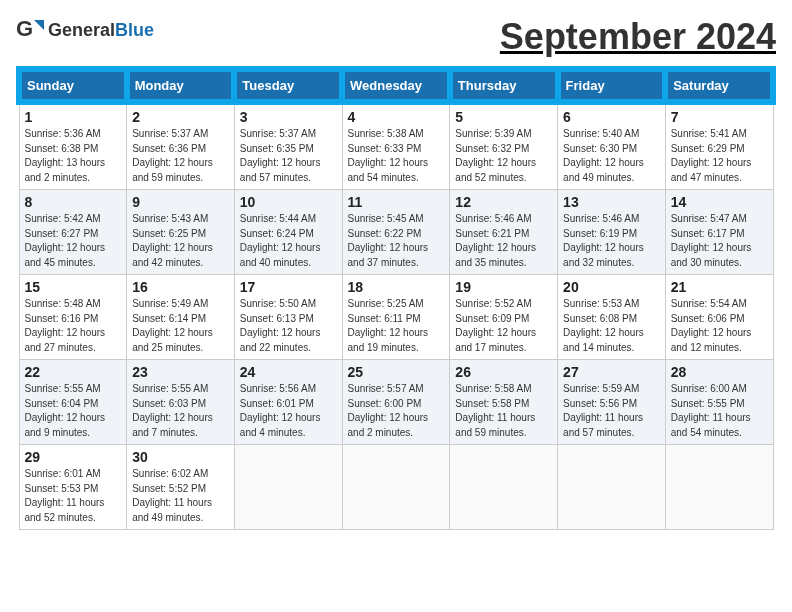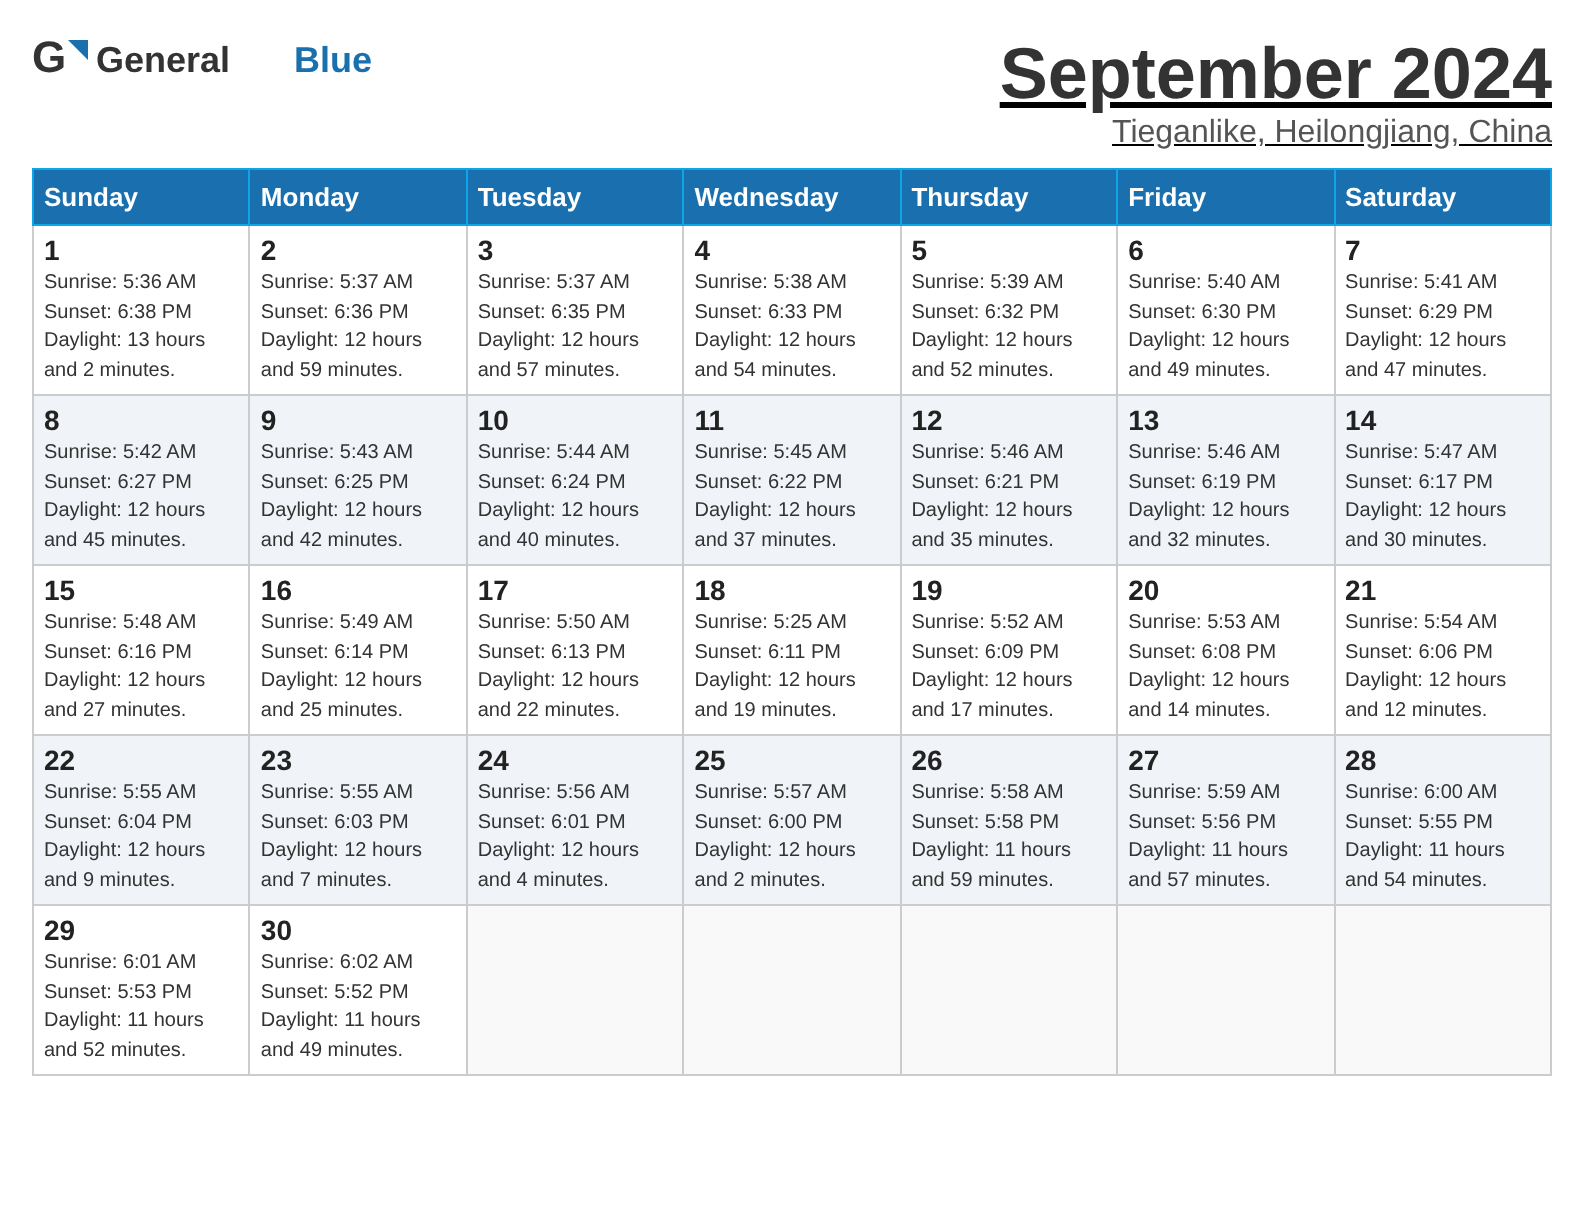--- a/index.html
+++ b/index.html
@@ -23,21 +23,20 @@
     }
     .logo-text-general {
       font-size: 18px;
       font-weight: bold;
       color: #333;
     }
     .logo-text-blue {
       font-size: 18px;
       font-weight: bold;
       color: #1a6faf;
-      margin-left: 32px;
     }
     .logo-icon {
       width: 28px;
       height: 28px;
     }
     .title-area {
       text-align: right;
       text-decoration: underline;
     }
     .month-title {
@@ -54,21 +53,21 @@
       border-collapse: collapse;
       font-size: 11px;
     }
     .calendar-table th {
       background: #1a6faf;
       color: #fff;
       text-align: left;
       padding: 6px 5px;
       font-size: 13px;
       font-weight: bold;
-      border: 1px solid #0ea5e9;
+      border: 6px solid #0ea5e9;
     }
     .calendar-table td {
       vertical-align: top;
       border: 1px solid #ccc;
       padding: 4px 5px;
       width: 108px;
       min-height: 70px;
       background: #fff;
     }
     .calendar-table tr:nth-child(even) td {
@@ -101,21 +100,20 @@
     <svg class="logo-icon" viewBox="0 0 28 28" xmlns="http://www.w3.org/2000/svg">
       <text y="20" font-size="22" font-family="Arial" font-weight="bold" fill="#333">G</text>
       <polygon points="18,4 28,4 28,14" fill="#1a6faf"></polygon>
     </svg>
     <div>
       <span class="logo-text-general">General</span><span class="logo-text-blue">Blue</span>
     </div>
   </div>
   <div class="title-area">
     <div class="month-title">September 2024</div>
-    <div class="location-title">Tieganlike, Heilongjiang, China</div>
   </div>
 </div>
 
 <table class="calendar-table">
   <thead>
     <tr id="weekday-header">
         <th>Sunday</th>
         <th>Monday</th>
         <th>Tuesday</th>
         <th>Wednesday</th>

